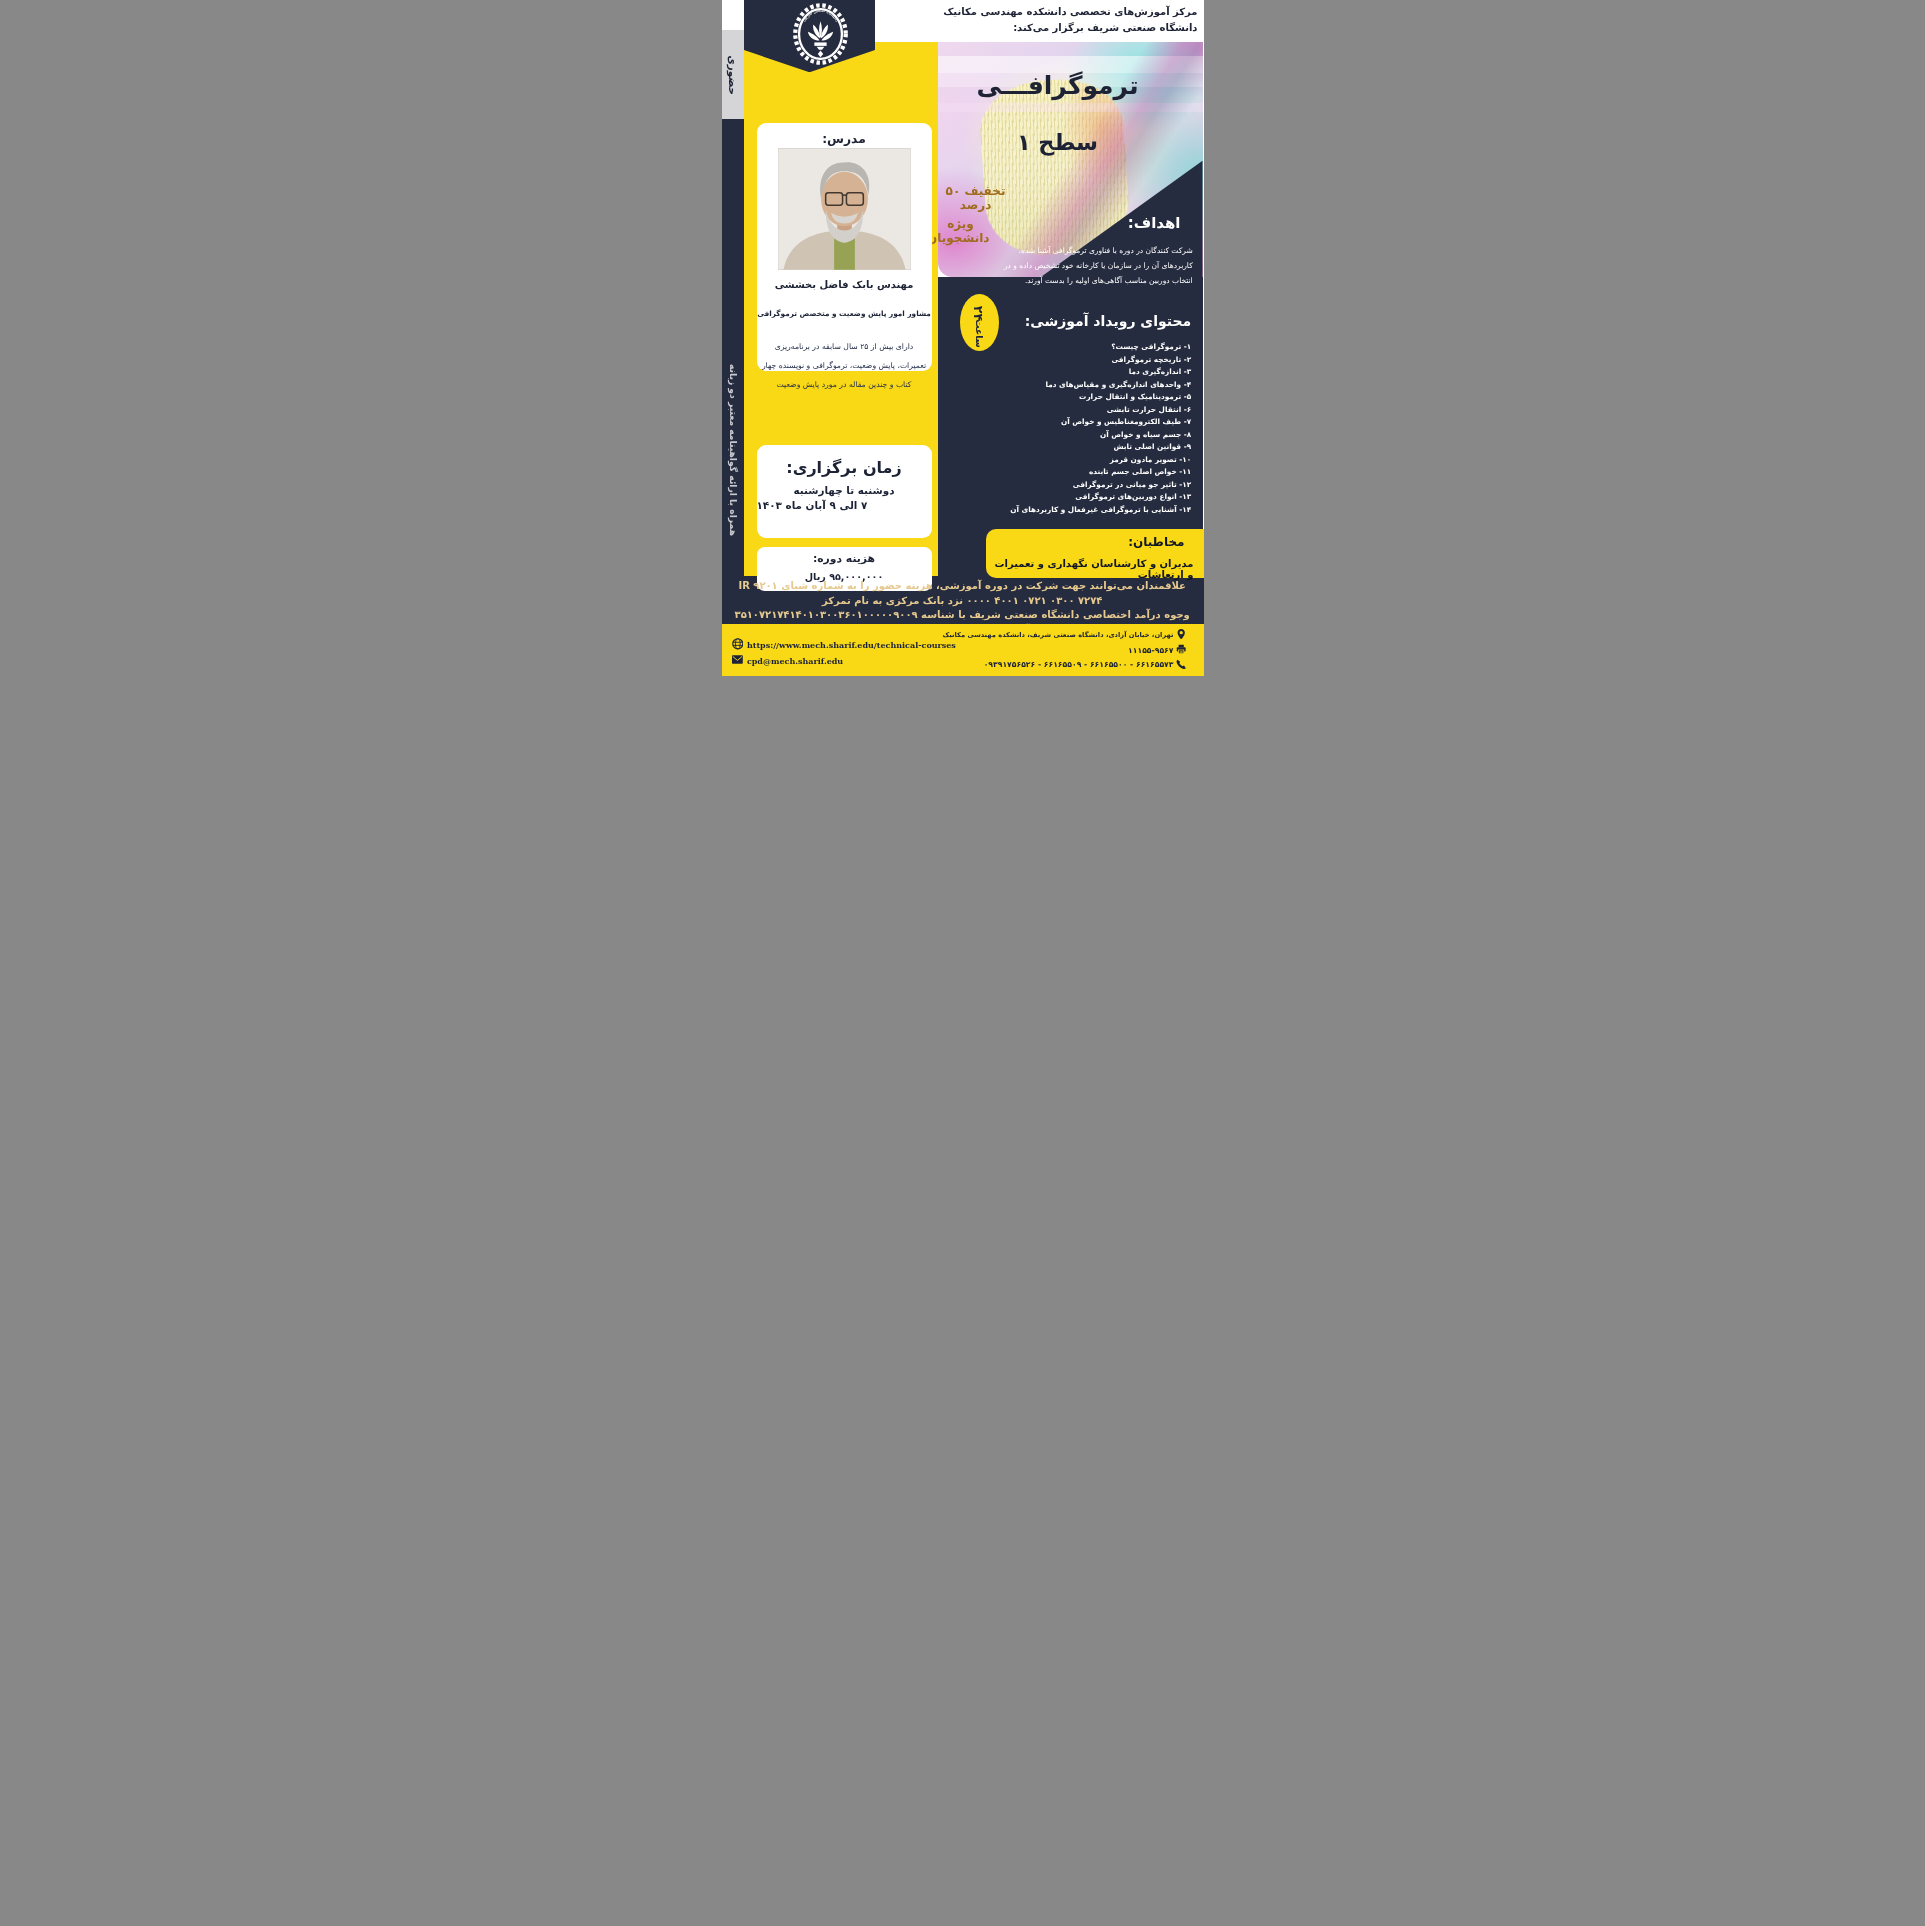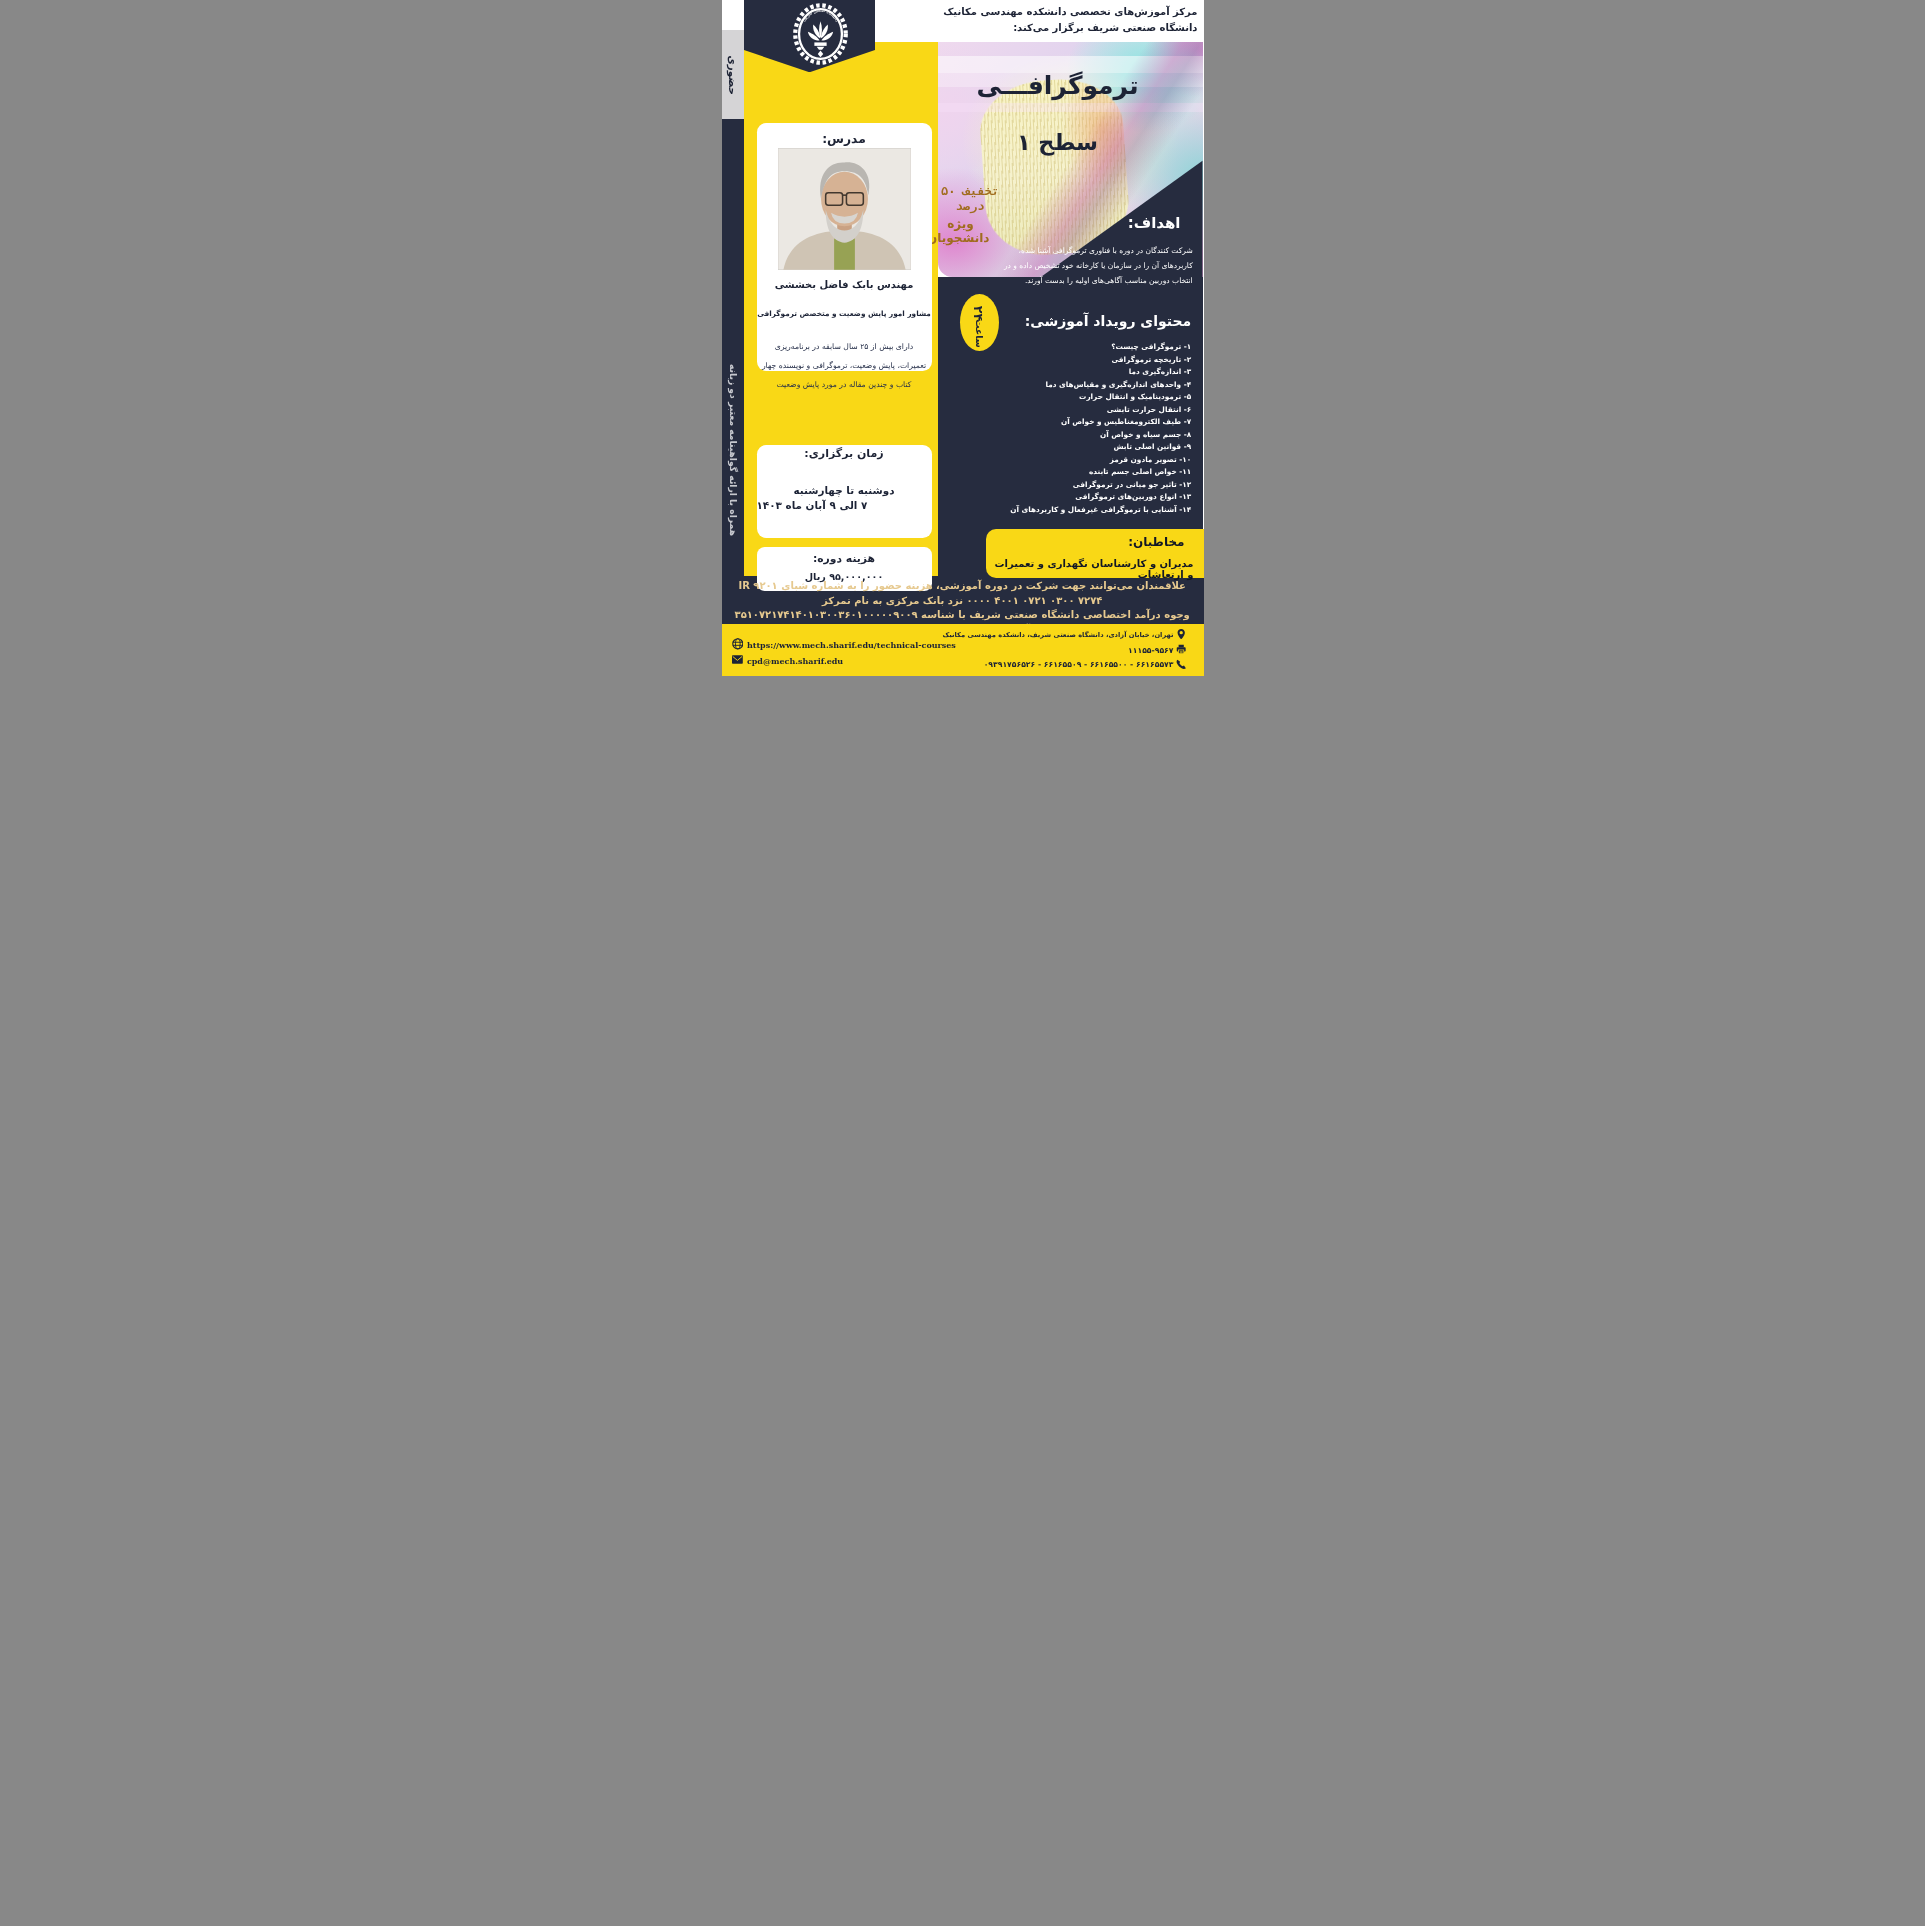--- a/index.html
+++ b/index.html
@@ -65,21 +65,21 @@
     clip-path:polygon(100% 50.5%, 39% 100%, 100% 100%); }
 
   .main-navy{ left:216px; top:277px; width:265px; height:299px; background:var(--navy); }
   .band{ left:0; top:576px; width:482px; height:48px; background:var(--navy); }
 
   
   .hero-title{ left:216px; top:71px; width:240px; text-align:center;
     font-size:25px; font-weight:bold; color:var(--navy-deep); letter-spacing:0.4px; }
   .hero-level{ left:216px; top:129px; width:240px; text-align:center;
     font-size:22.3px; font-weight:bold; color:var(--navy-deep); }
-  .disc1{ left:210px; top:184px; width:77px; text-align:center; font-size:12px; font-weight:bold; color:var(--gold);font-family:Liberation Mono, monospace; }
+  .disc1{ left:210px; top:184px; width:88px; text-align:center; font-size:12px; font-weight:bold; color:var(--gold); }
   .disc2{ left:210px; top:217px; width:58px; text-align:center; font-size:12px; font-weight:bold; color:var(--gold); }
 
   .obj-head{ right:23px; top:214px; font-size:15px; font-weight:bold; color:#fff; }
   .obj-lines{ right:10.8px; top:243px; width:266px; text-align:right;
     color:#fff; font-size:7.5px; font-weight:normal; line-height:15px; }
 
   .badge{ left:238px; top:294px; width:39px; height:57px; background:var(--yellow);
     border-radius:50%; display:flex; flex-direction:column; align-items:center; justify-content:center; gap:2.3px; }
   .badge span{ display:block; transform:rotate(90deg); font-weight:bold; color:var(--navy-deep); white-space:nowrap; }
   .badge .b-num{ font-size:12.7px; }
@@ -98,21 +98,21 @@
   .card{ background:#fff; border-radius:9.2px; position:absolute; }
   .card-instructor{ left:35px; top:123px; width:175px; height:248px; }
   .card-schedule  { left:35px; top:445px; width:175px; height:93px; }
   .card-fee       { left:35px; top:547px; width:175px; height:44px; border-radius:7.7px; }
   .card h2{ text-align:center; color:var(--navy-deep); }
   .ins-head{ margin-top:8.5px; font-size:12.3px; }
   .photo{ position:absolute; left:21px; top:25.4px; width:133px; height:122px; }
   .ins-name{ position:absolute; top:156px; width:100%; text-align:center; font-size:10px; font-weight:bold; color:var(--navy-deep); }
   .ins-title{ position:absolute; top:186px; width:100%; text-align:center; font-size:7.3px; font-weight:bold; color:#1c2336; }
   .ins-bio{ position:absolute; top:214px; width:100%; text-align:center; font-size:7.7px; color:#27304a; line-height:19px; }
-  .sch-head{ margin-top:2px; font-size:11px; }
+  .sch-head{ margin-top:13px; font-size:16px; }
   .sch-days{ position:absolute; top:39px; width:100%; text-align:center; font-size:10.4px; font-weight:bold; color:#1c2336; }
   .sch-dates{ position:absolute; top:54px; width:100%; text-align:left; font-size:10.4px; font-weight:bold; color:#1c2336; }
   .fee-head{ margin-top:5px; font-size:10.8px; }
   .fee-amount{ position:absolute; top:24px; width:100%; text-align:center; font-size:9.6px; font-weight:bold; color:#1c2336; }
 
   
   .pay{ left:7.7px; top:579px; width:466px; text-align:center; color:var(--band-gold);
     font-size:10px; font-weight:bold; line-height:14.6px; }
   .pay .ltr{ direction:ltr; unicode-bidi:isolate; }
 

